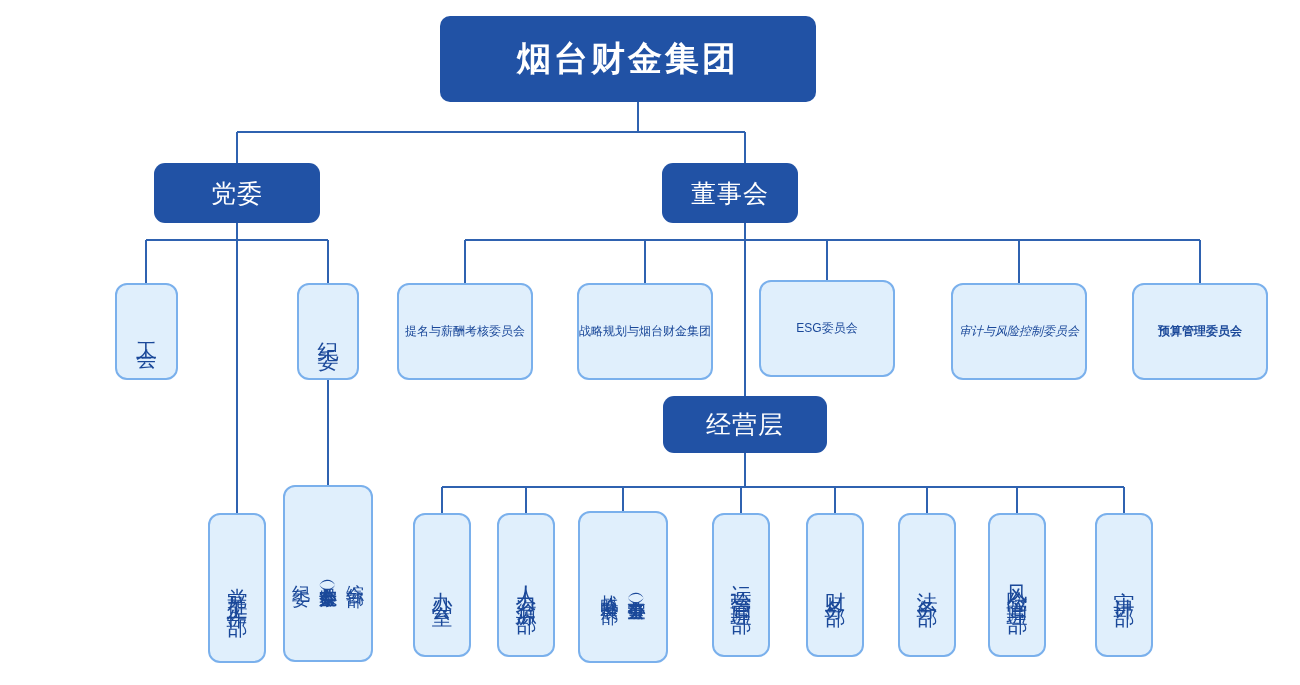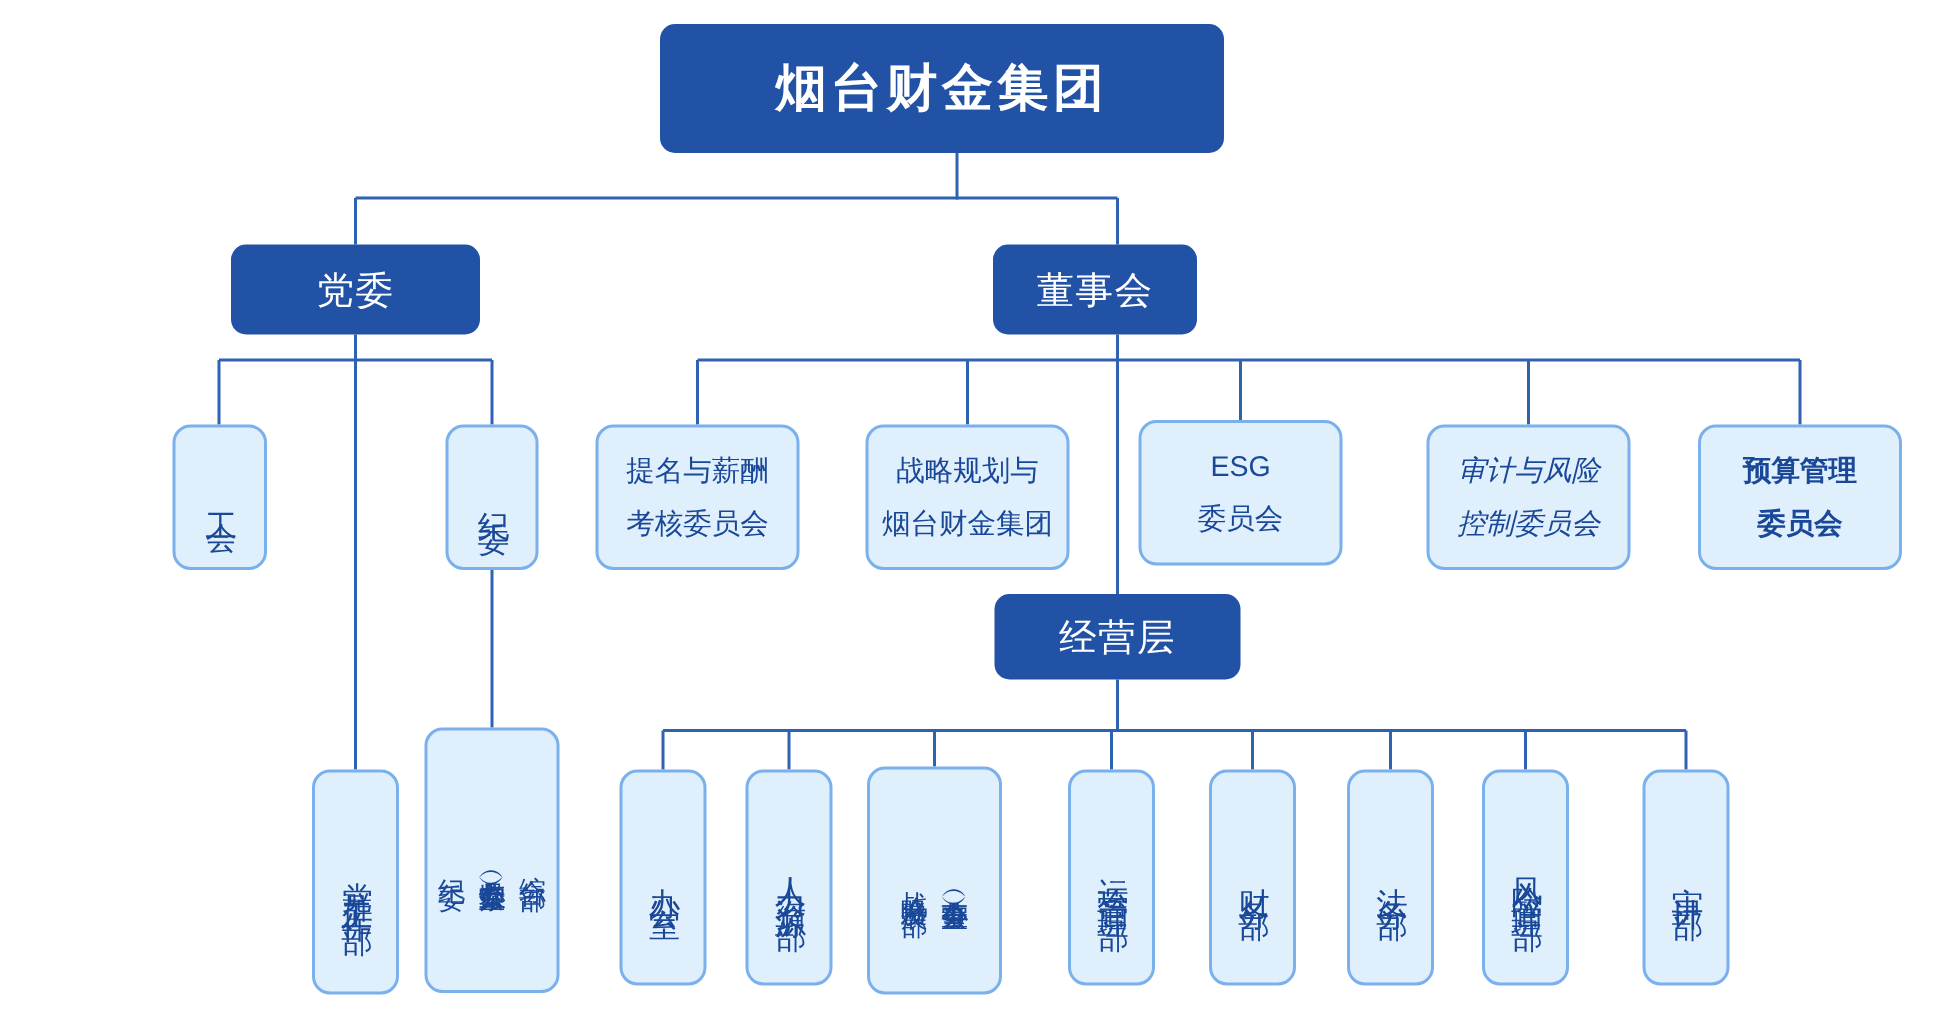--- a/index.html
+++ b/index.html
@@ -11,23 +11,23 @@
   }
   html,body{margin:0;padding:0;background:#ffffff;}
   body{font-family:"Liberation Sans","DejaVu Sans",sans-serif;}
   #canvas{position:relative;width:1300px;height:685px;background:#ffffff;overflow:hidden;}
   .line{position:absolute;background:var(--line);}
   .line.h{height:1.5px;}
   .line.v{width:1.5px;}
   .node{position:absolute;display:flex;align-items:center;justify-content:center;box-sizing:border-box;}
   .primary-large,.primary{background:var(--primary);color:#ffffff;border-radius:10px;}
   .primary-large{font-size:34px;font-weight:bold;letter-spacing:3px;}
-  .primary{font-size:25px;letter-spacing:1px;}
+  .primary{font-size:25px;letter-spacing:1px;border-radius:11px;}
   .light-h2,.light-v,.light-vcols{background:var(--fill);border:2px solid var(--border);border-radius:12px;color:var(--text);}
-  .light-h2{flex-direction:column;font-size:19px;line-height:35px;text-align:center;white-space:nowrap;}
+  .light-h2{font-size:12px;line-height:35px;text-align:center;white-space:nowrap;}
   .light-v span{writing-mode:vertical-lr;font-size:21px;letter-spacing:7px;}
   .light-vcols{gap:3px;}
   .light-vcols .col{writing-mode:vertical-lr;font-size:18px;letter-spacing:3px;}
   .light-vcols .col.long{letter-spacing:0;}
 </style>
 </head>
 <body>
 
 <div id="canvas" style="background: rgb(255, 255, 255);">
     <div class="line v" style="left: 637.25px; top: 102px; height: 31px;"></div>

